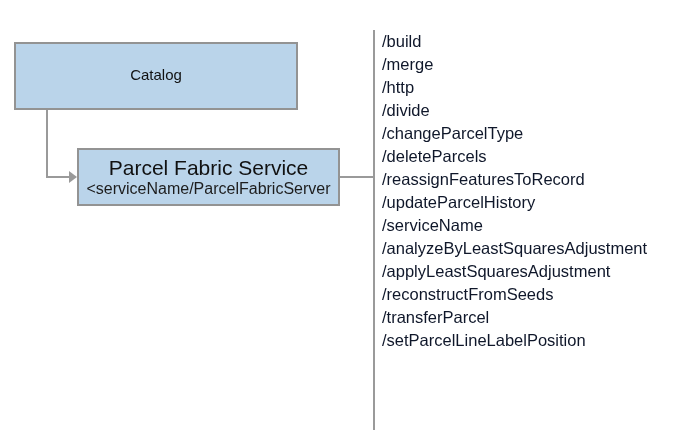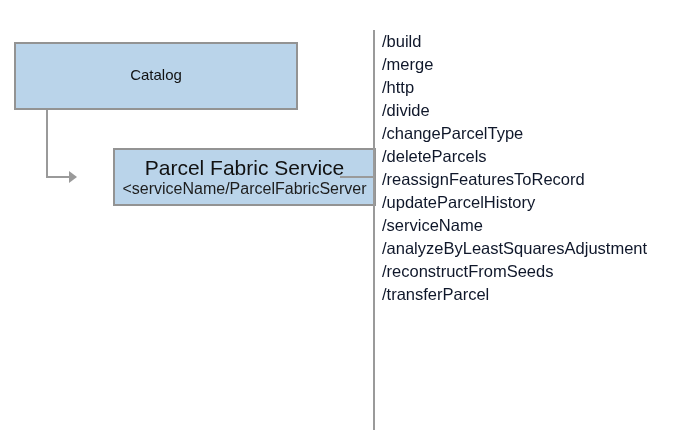--- a/index.html
+++ b/index.html
@@ -42,21 +42,20 @@
     top: 42px;
     width: 284px;
     height: 68px;
   }
 
   #service-node {
     left: 77px;
     top: 148px;
     width: 263px;
     height: 58px;
-    margin-left: 36px;
   }
 
   .node-title {
     color: #111111;
     font-weight: 400;
     line-height: 1.05;
   }
   #catalog-node .node-title { font-size: 15px; margin-bottom: 2px; }
   #service-node .node-title { font-size: 21px; margin-bottom: 1px; }
 
@@ -146,17 +145,19 @@
       <div class="operation-item">/build</div>
       <div class="operation-item">/merge</div>
       <div class="operation-item">/http</div>
       <div class="operation-item">/divide</div>
       <div class="operation-item">/changeParcelType</div>
       <div class="operation-item">/deleteParcels</div>
       <div class="operation-item">/reassignFeaturesToRecord</div>
       <div class="operation-item">/updateParcelHistory</div>
       <div class="operation-item">/serviceName</div>
       <div class="operation-item">/analyzeByLeastSquaresAdjustment</div>
+      <div class="operation-item">/applyLeastSquaresAdjustment</div>
       <div class="operation-item">/reconstructFromSeeds</div>
       <div class="operation-item">/transferParcel</div>
+      <div class="operation-item">/setParcelLineLabelPosition</div>
     </div>
 
 </div>
 
 </body></html>

